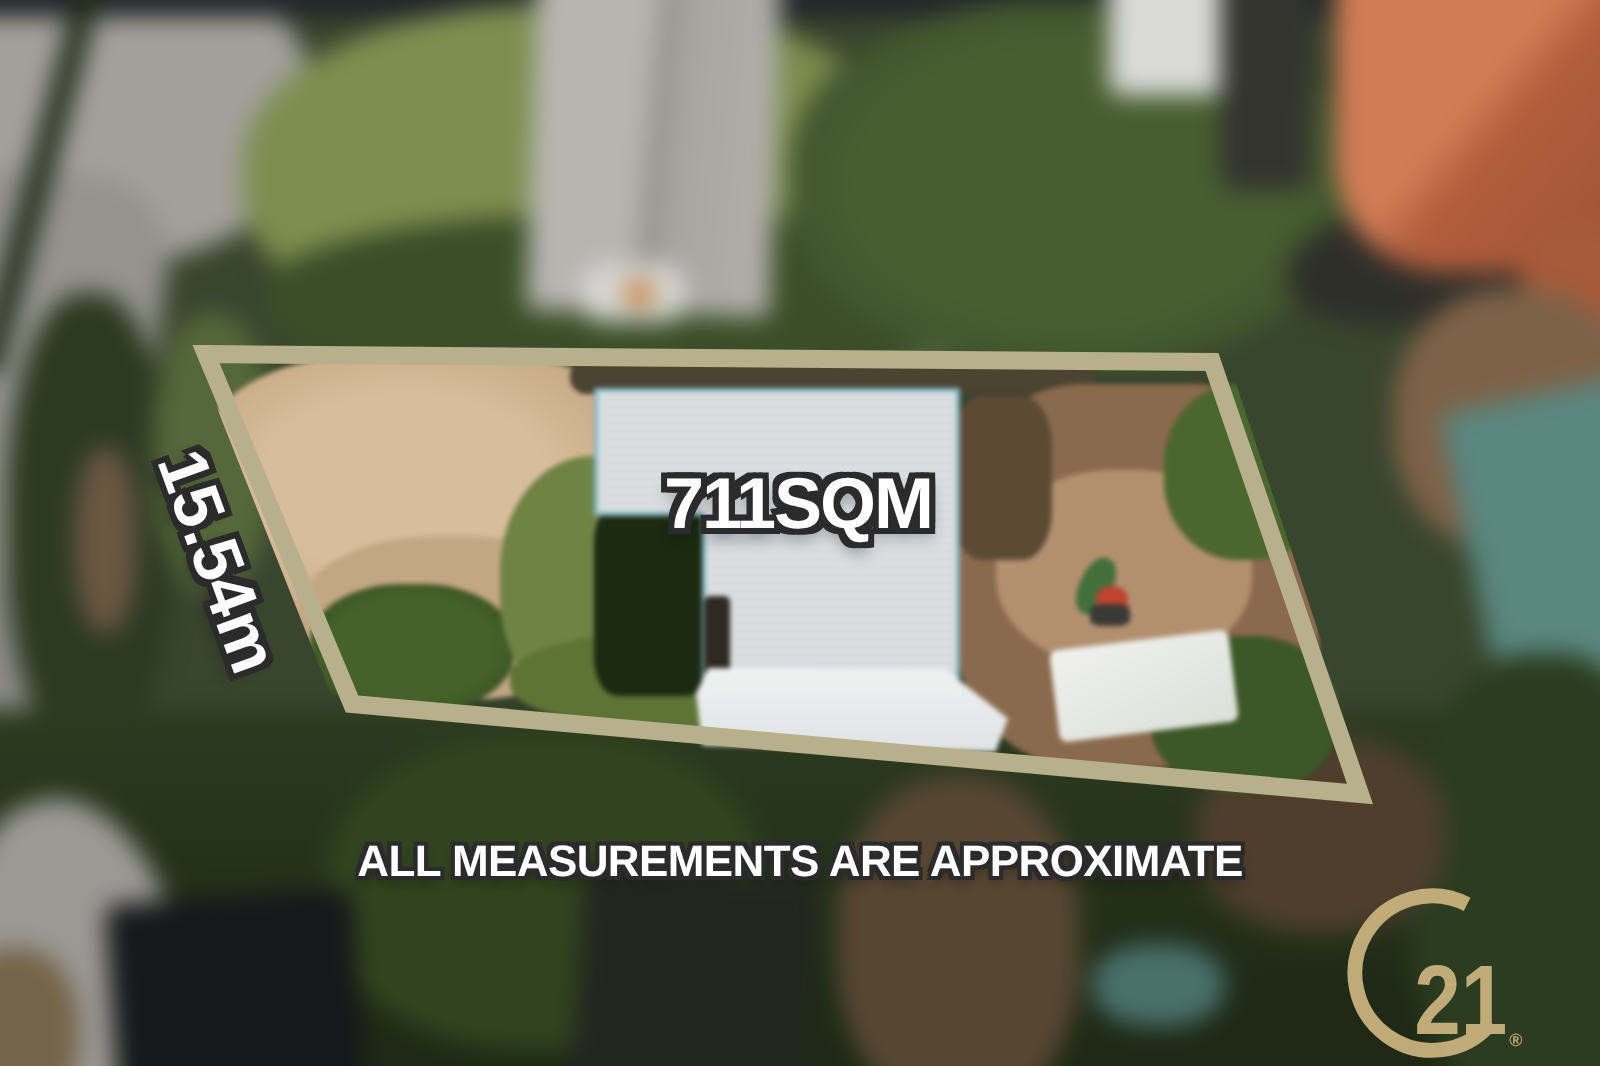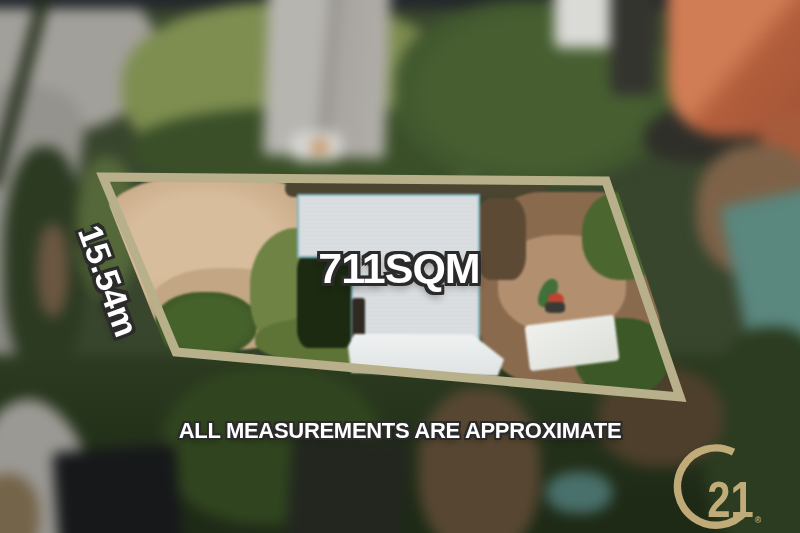--- a/index.html
+++ b/index.html
@@ -76,21 +76,21 @@
   .excv-arm     { left:540px; top:278px; width:16px;  height:30px; background:#41703a; transform:rotate(25deg); }
   .excv-body    { left:548px; top:293px; width:16px;  height:15px; background:#bf4430; }
   .excv-track   { left:545px; top:302px; width:20px;  height:11px; background:#3a3a35; border-radius:30%; }
 
   
   svg.boundary { position:absolute; left:0; top:0; width:800px; height:533px; }
   .label {
     position:absolute; color:var(--label-text,#fff); font-weight:bold; white-space:nowrap;
     transform:translate(-50%,-50%);
   }
-  .area-label { left:399px; top:268px; font-size:43px; letter-spacing:-1px;
+  .area-label { left:399px; top:252px; font-size:36px; letter-spacing:-1px;
     text-shadow:-3px -3px 0 var(--label-outline,#2b2b2b), 3px -3px 0 var(--label-outline,#2b2b2b),
                 -3px 3px 0 var(--label-outline,#2b2b2b), 3px 3px 0 var(--label-outline,#2b2b2b),
                 -3px 0 0 var(--label-outline,#2b2b2b), 3px 0 0 var(--label-outline,#2b2b2b),
                 0 -3px 0 var(--label-outline,#2b2b2b), 0 3px 0 var(--label-outline,#2b2b2b),
                 0 5px 8px rgba(0,0,0,.45); }
   .side-label { left:108px; top:281px; font-size:34px; transform:translate(-50%,-50%) rotate(70deg);
     text-shadow:-3px -3px 0 var(--label-outline,#2b2b2b), 3px -3px 0 var(--label-outline,#2b2b2b),
                 -3px 3px 0 var(--label-outline,#2b2b2b), 3px 3px 0 var(--label-outline,#2b2b2b),
                 -3px 0 0 var(--label-outline,#2b2b2b), 3px 0 0 var(--label-outline,#2b2b2b),
                 0 -3px 0 var(--label-outline,#2b2b2b), 0 3px 0 var(--label-outline,#2b2b2b),

